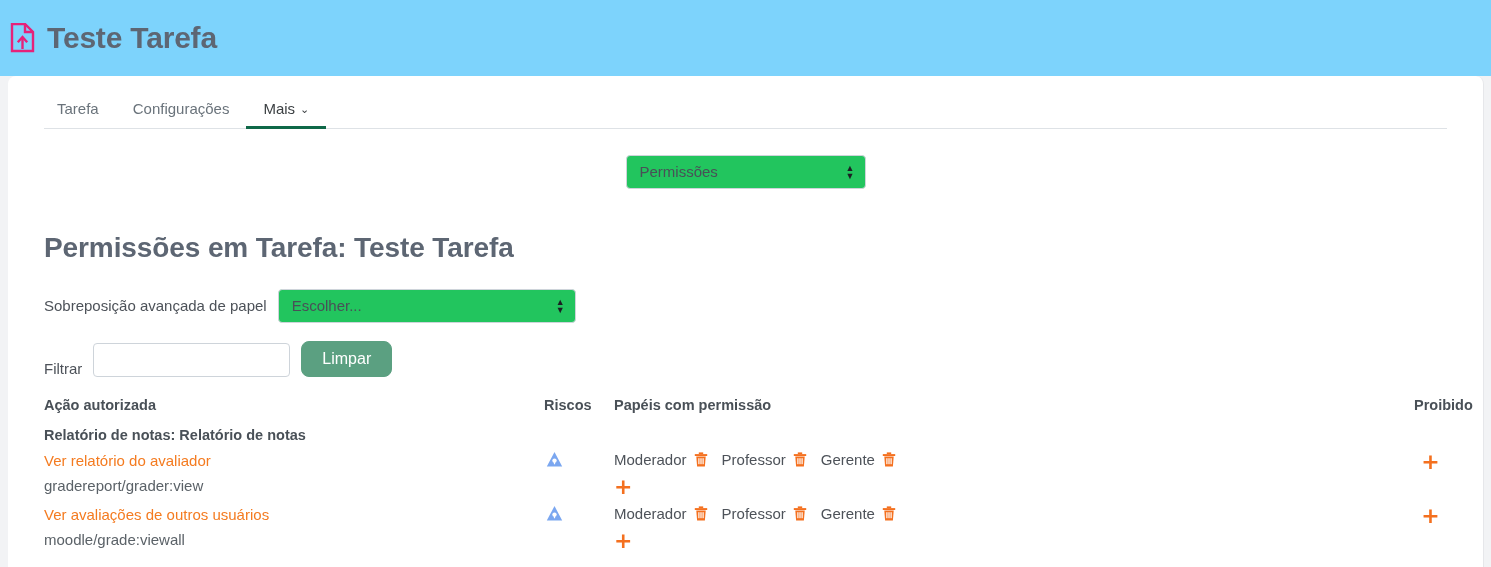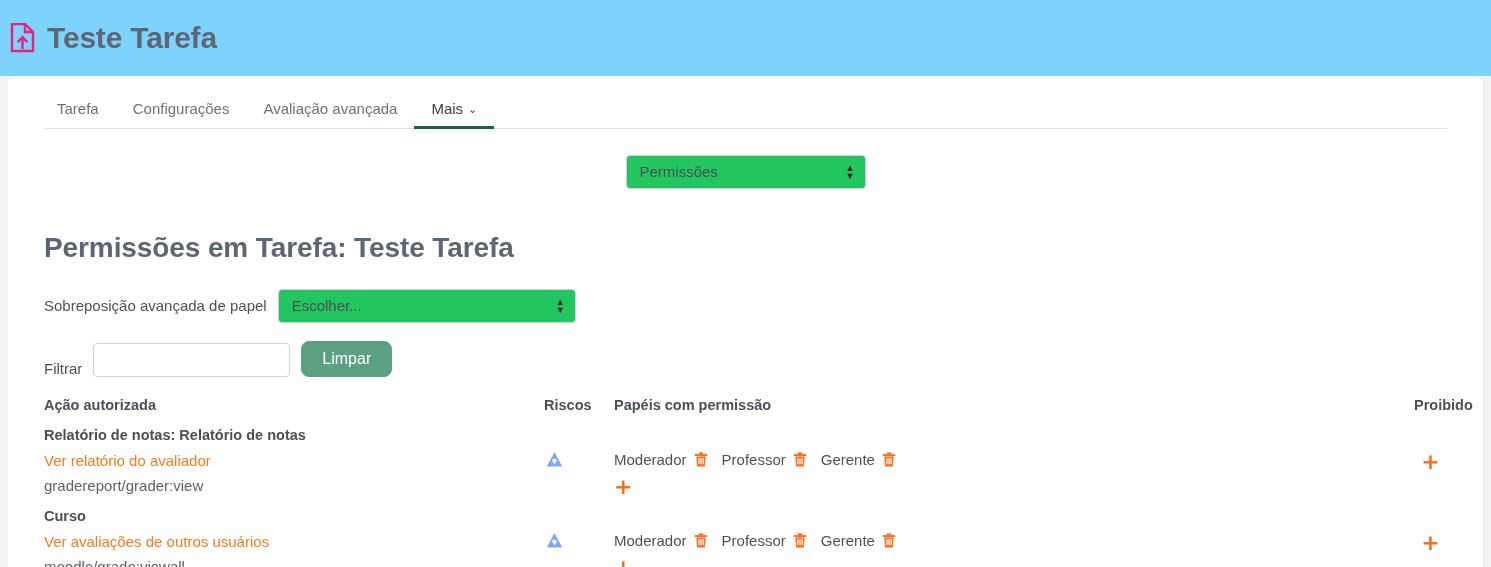--- a/index.html
+++ b/index.html
@@ -286,23 +286,20 @@
 
 <div class="content-card">
 
   <nav class="tabs">
     <button class="tab">
       <span>Tarefa</span>
     </button>
     <button class="tab">
       <span>Configurações</span>
     </button>
-    <button class="tab">
-      <span>Avaliação avançada</span>
-    </button>
     <button class="tab active">
       <span>Mais</span><span class="caret">⌄</span>
     </button>
   </nav>
 
   <div class="jump-row">
     <div class="sel">
       <div class="fake-select jump-select">Permissões</div>
       <span class="arrows">▲<br>▼</span>
     </div>
@@ -389,23 +386,20 @@
           </div>
           <div class="add-line">
             <span class="icon-plus">+</span>
           </div>
         </td>
         <td class="forbid-cell">
           <span class="forbid-plus">+</span>
         </td>
       </tr>
 
-      <tr class="section-row">
-        <td colspan="4">Curso</td>
-      </tr>
 
       <tr class="cap-row">
         <td>
           <a class="cap-name">Ver avaliações de outros usuários</a>
           <span class="cap-id">moodle/grade:viewall</span>
         </td>
         <td class="risk-cell">
           <svg class="risk-icon" viewBox="0 0 17 17" xmlns="http://www.w3.org/2000/svg">
             <path d="M8.5 1 L16.2 15.6 H0.8 Z" fill="#7ba7f0"></path>
             <circle cx="8.5" cy="9.6" r="2.2" fill="#ffffff"></circle>

